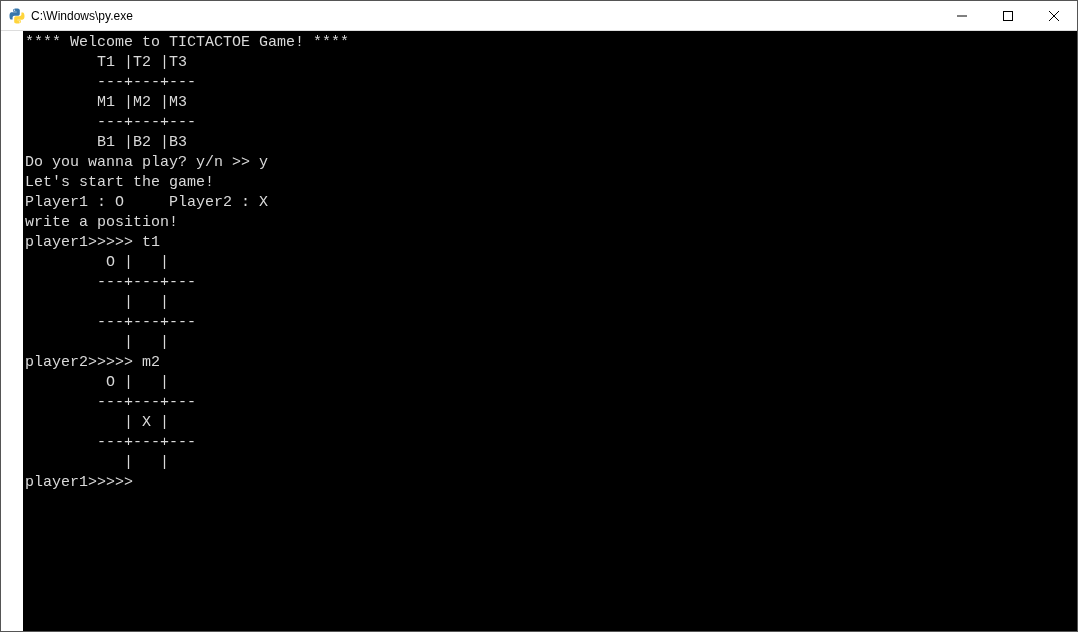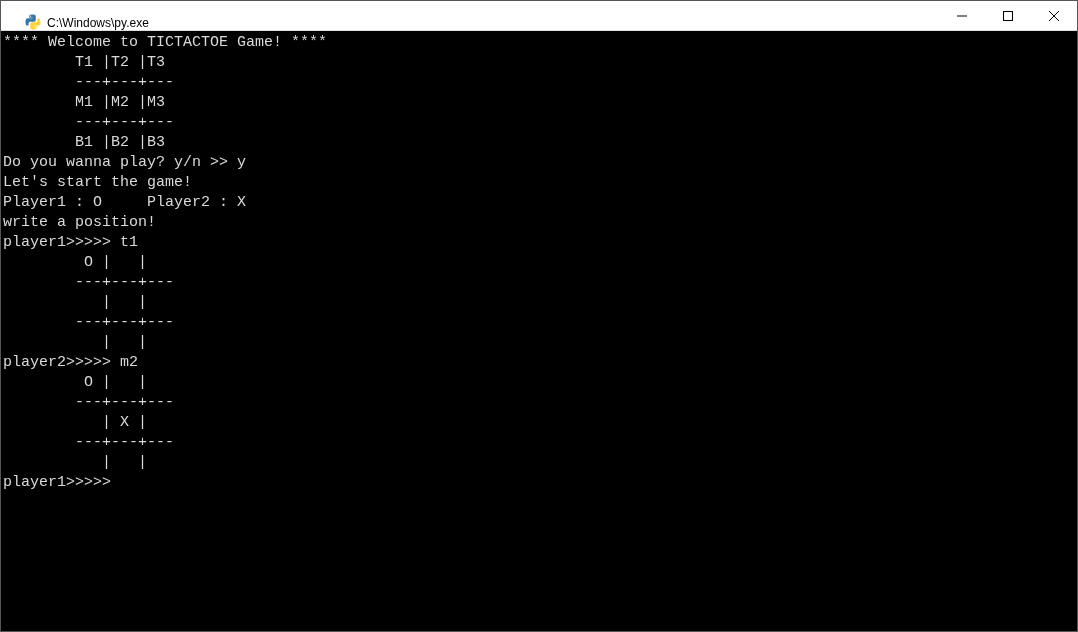--- a/index.html
+++ b/index.html
@@ -18,23 +18,22 @@
       width: 100%;
       height: 100%;
       display: flex;
       flex-direction: column;
       border: 1px solid #555;
     }
     .titlebar {
       height: 30px;
       background: #ffffff;
       display: flex;
-      align-items: flex-end;
+      align-items: center;
       border-bottom: 1px solid #ddd;
-      padding-left: 16px;
     }
     .titlebar-icon {
       width: 16px;
       height: 16px;
       margin-left: 8px;
       margin-right: 6px;
       display: inline-flex;
       align-items: center;
       justify-content: center;
     }
@@ -68,20 +67,21 @@
       flex: 1;
       background: #000000;
       color: #d9d9d9;
       font-family: Consolas, "Courier New", monospace;
       font-size: 15px;
       line-height: 20px;
       padding: 2px 0 0 2px;
       white-space: pre;
       overflow: hidden;
       position: relative;
+      margin-left: 22px;
     }
   </style>
 </head>
 <body>
 
 <div class="window">
   <div class="titlebar">
     <span class="titlebar-icon">
       <svg width="16" height="16" viewBox="0 0 16 16">
         <path d="M7.5 0.5 C4 0.5 4.2 2 4.2 2 L4.2 3.8 L7.7 3.8 L7.7 4.3 L2.7 4.3 C2.7 4.3 0.5 4 0.5 7.9 C0.5 11.8 2.4 11.6 2.4 11.6 L3.6 11.6 L3.6 9.7 C3.6 9.7 3.5 7.8 5.5 7.8 L9 7.8 C9 7.8 10.8 7.8 10.8 6 L10.8 2.3 C10.8 2.3 11.1 0.5 7.5 0.5 Z M5.6 1.6 C5.9 1.6 6.2 1.9 6.2 2.2 C6.2 2.5 5.9 2.8 5.6 2.8 C5.3 2.8 5 2.5 5 2.2 C5 1.9 5.3 1.6 5.6 1.6 Z" fill="#3776ab"></path>

